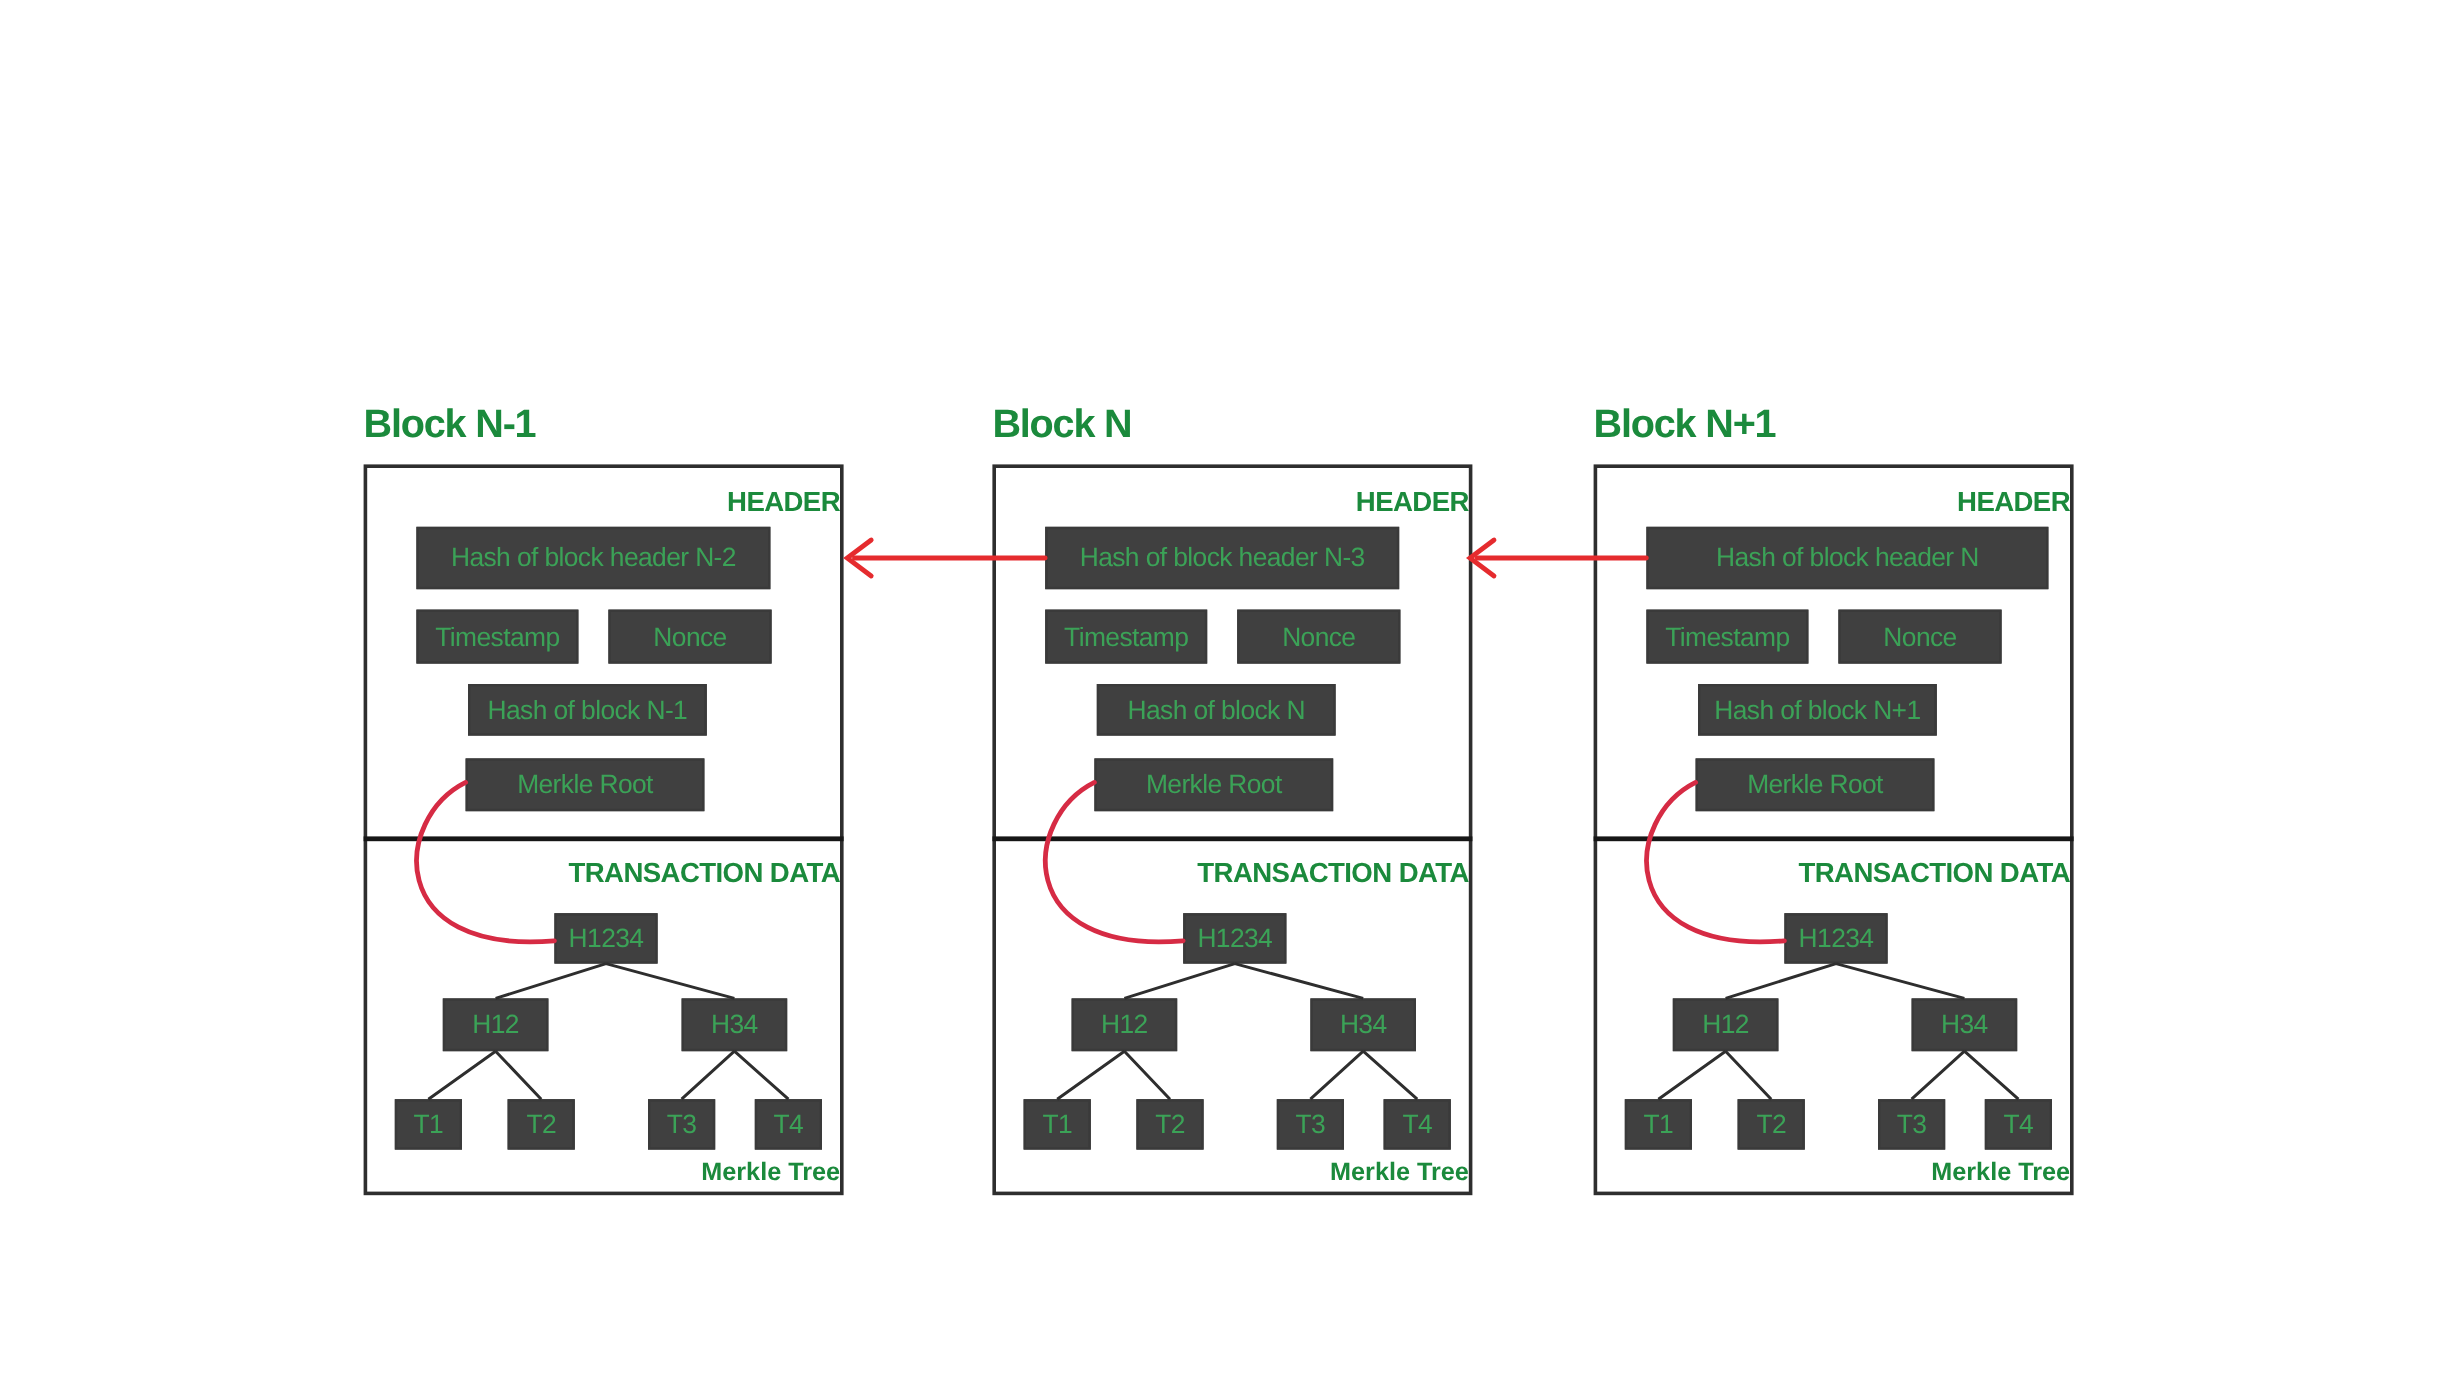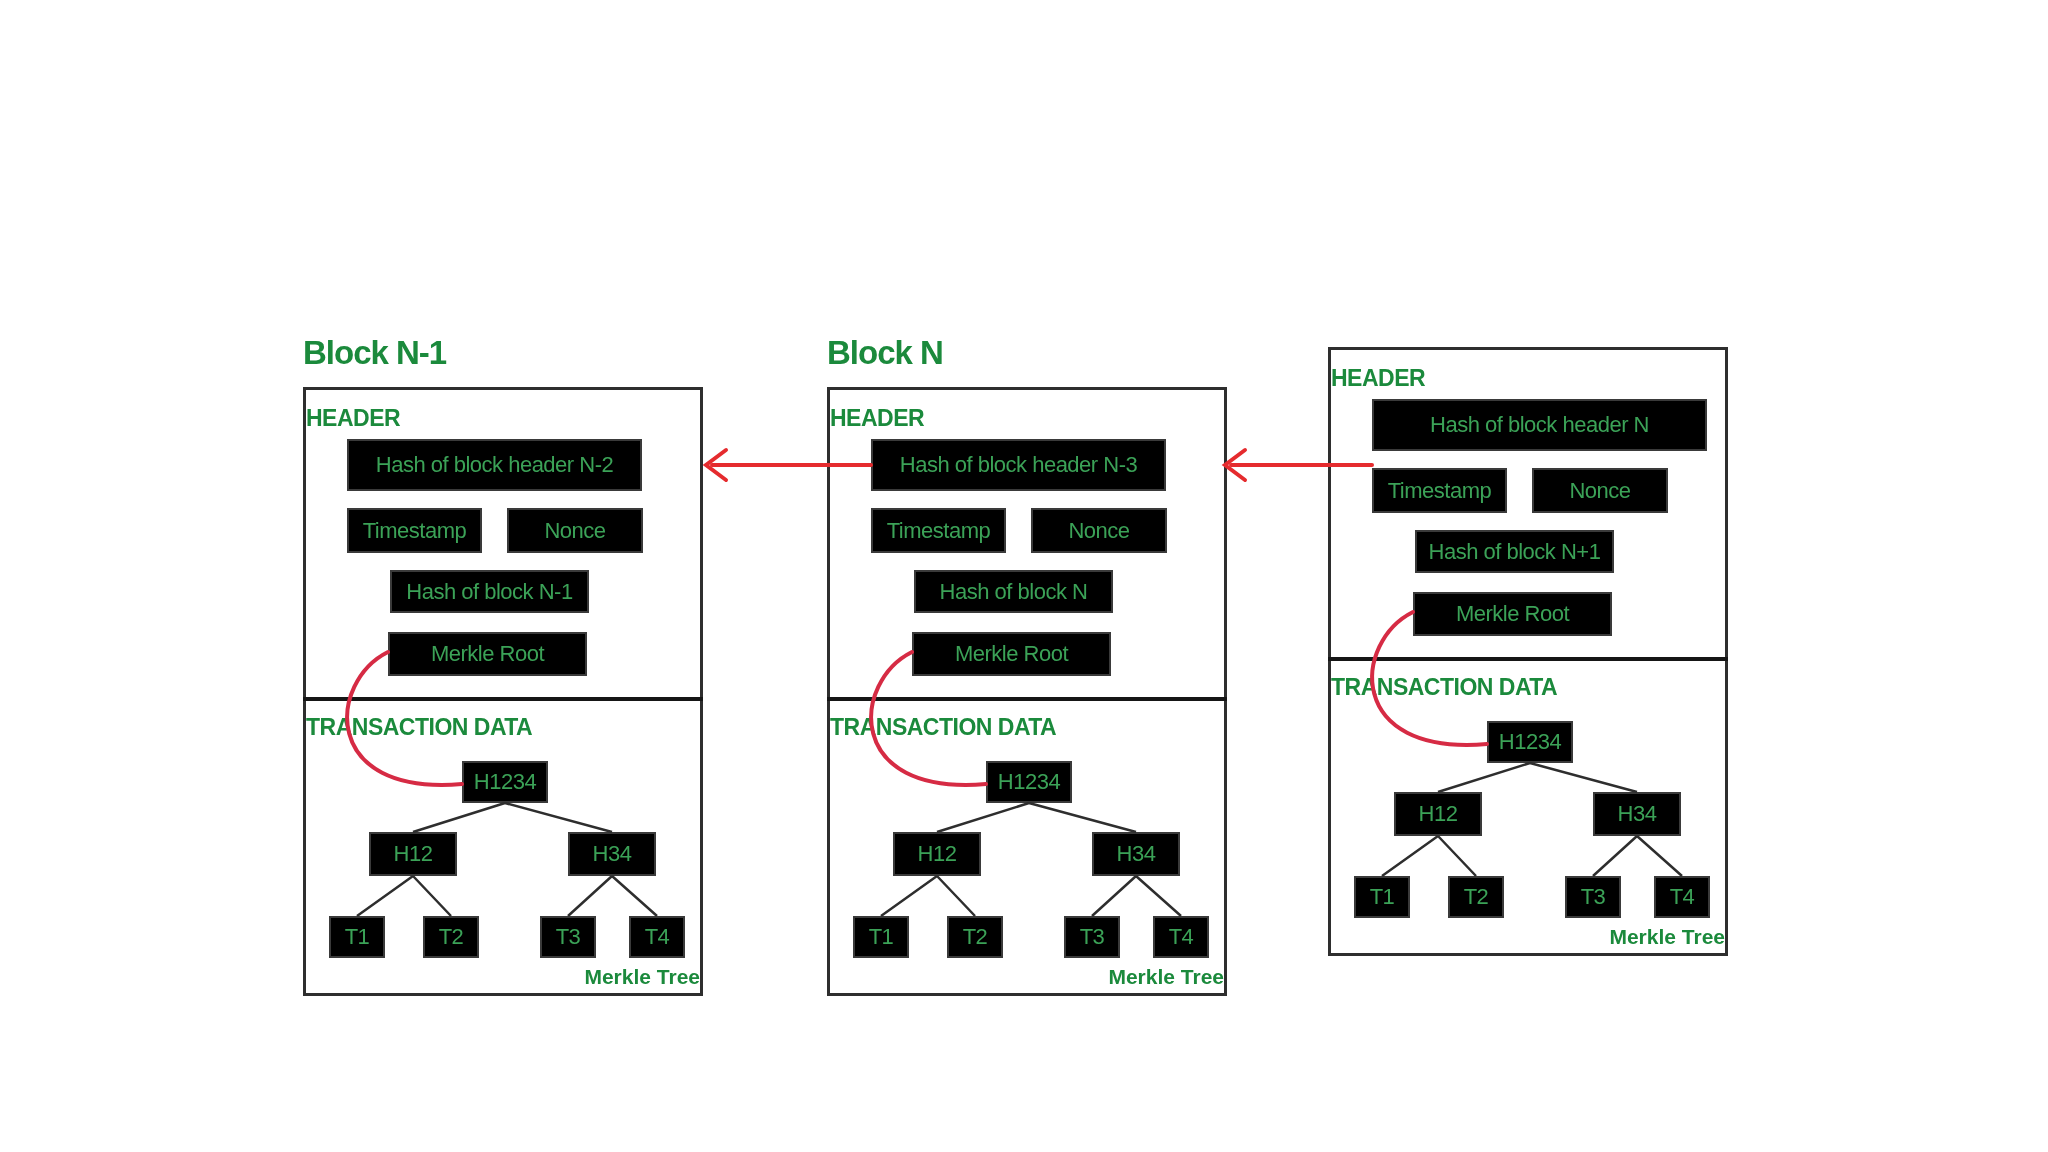--- a/index.html
+++ b/index.html
@@ -13,26 +13,26 @@
   html,body{width:2048px;height:1152px;background:#ffffff;overflow:hidden;
     font-family:"Liberation Sans","DejaVu Sans",sans-serif;}
   .canvas{position:relative;width:2048px;height:1152px;background:#ffffff;}
 
   .block{position:absolute;top:333px;width:400px;}
   .block-title{height:40px;line-height:40px;text-align:left;font-weight:bold;
     font-size:33px;letter-spacing:-1px;color:var(--green-bold);}
   .block-box{position:relative;margin-top:14px;height:609px;background:#fff;
     border:3px solid var(--line-dark);}
 
-  .section-label{position:absolute;left:0;width:100%;text-align:left;
+  .section-label{position:absolute;left:0;width:100%;text-align:right;
     font-weight:bold;font-size:23px;letter-spacing:-0.5px;color:var(--green-bold);}
   .divider{position:absolute;left:-3px;width:calc(100% + 6px);height:4px;
     background:#161616;}
 
-  .bx{position:absolute;background:#000000;border:2px solid #3a3a3a;
+  .bx{position:absolute;background:#404040;border:2px solid #3a3a3a;
     display:flex;align-items:center;justify-content:center;
     font-size:22px;letter-spacing:-0.5px;color:var(--green-text);white-space:nowrap;}
 
   .tree-label{position:absolute;left:0;width:100%;text-align:right;
     font-weight:bold;font-size:21px;color:var(--green-bold);}
 
   .overlay-svg{position:absolute;left:0;top:0;pointer-events:none;}
   .page-svg{position:absolute;left:0;top:0;width:2048px;height:1152px;pointer-events:none;}
 </style>
 </head>
@@ -86,20 +86,21 @@
       <div class="bx" style="left:323px;top:526px;width:56px;height:42px;">T4</div>
       <div class="tree-label" style="top:575px;">Merkle Tree</div>
       <svg class="overlay-svg" width="394" height="603">
         <path d="M199 413 L107 442 M199 413 L306 442 M107 486 L51 526 M107 486 L145 526 M306 486 L262 526 M306 486 L351 526" stroke="#2e2e2e" stroke-width="2.5" fill="none"></path>
         <path d="M82 262 C 22 292, 14 406, 156 394" stroke="#d62b44" stroke-width="4" fill="none" stroke-linecap="round"></path>
       </svg>
     </div>
   </section>
 
   <section class="block" style="left:1328px;">
+    <div class="block-title">Block N+1</div>
     <div class="block-box">
       <div class="section-label" style="top:15px;">HEADER</div>
       <div class="bx" style="left:41px;top:49px;width:335px;height:52px;">Hash of block header N</div>
       <div class="bx" style="left:41px;top:118px;width:135px;height:45px;">Timestamp</div>
       <div class="bx" style="left:201px;top:118px;width:136px;height:45px;">Nonce</div>
       <div class="bx" style="left:84px;top:180px;width:199px;height:43px;">Hash of block N+1</div>
       <div class="bx" style="left:82px;top:242px;width:199px;height:44px;">Merkle Root</div>
       <div class="divider" style="top:307px;"></div>
       <div class="section-label" style="top:324px;">TRANSACTION DATA</div>
       <div class="bx" style="left:156px;top:371px;width:86px;height:42px;">H1234</div>

